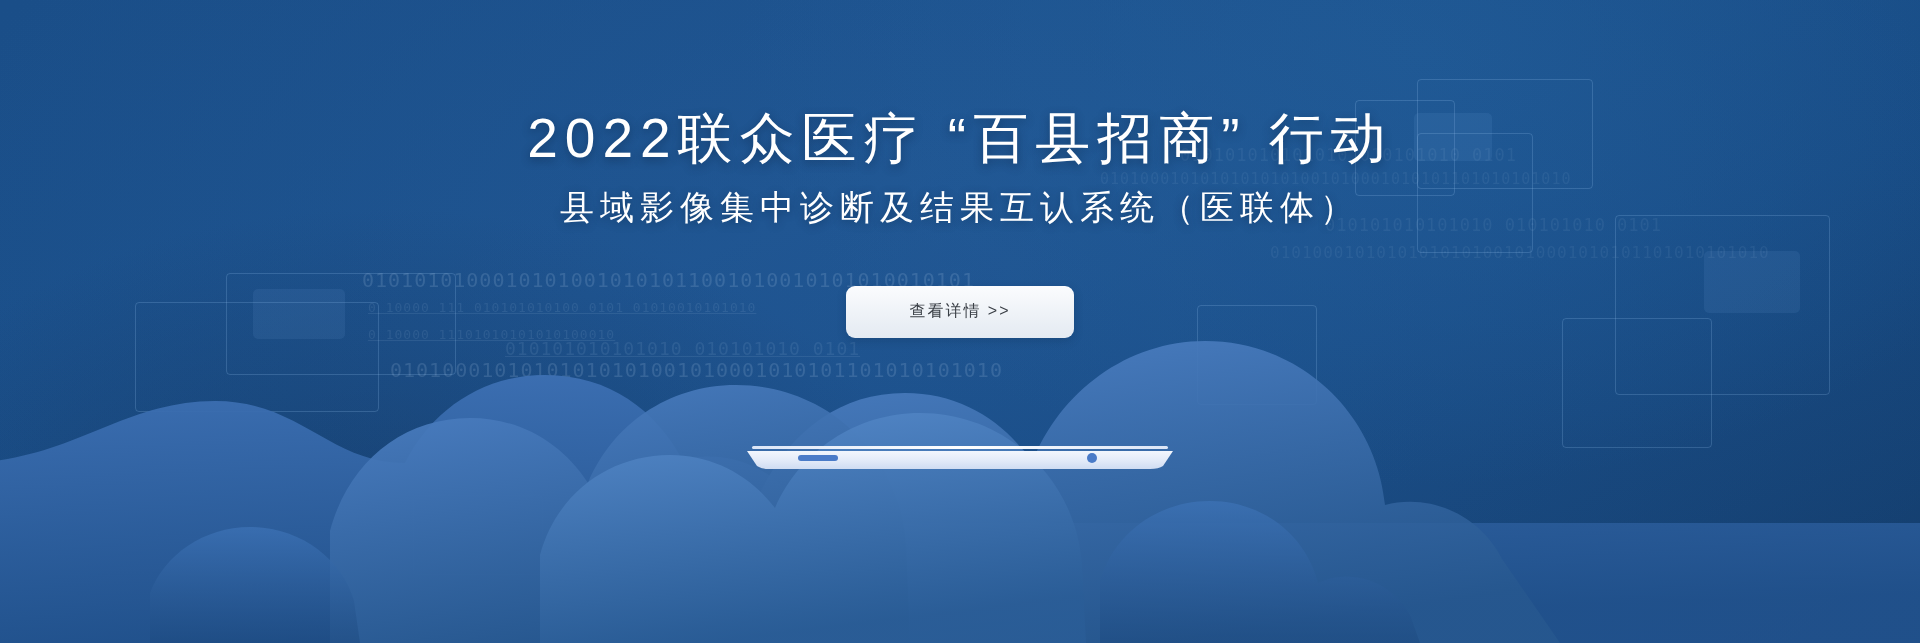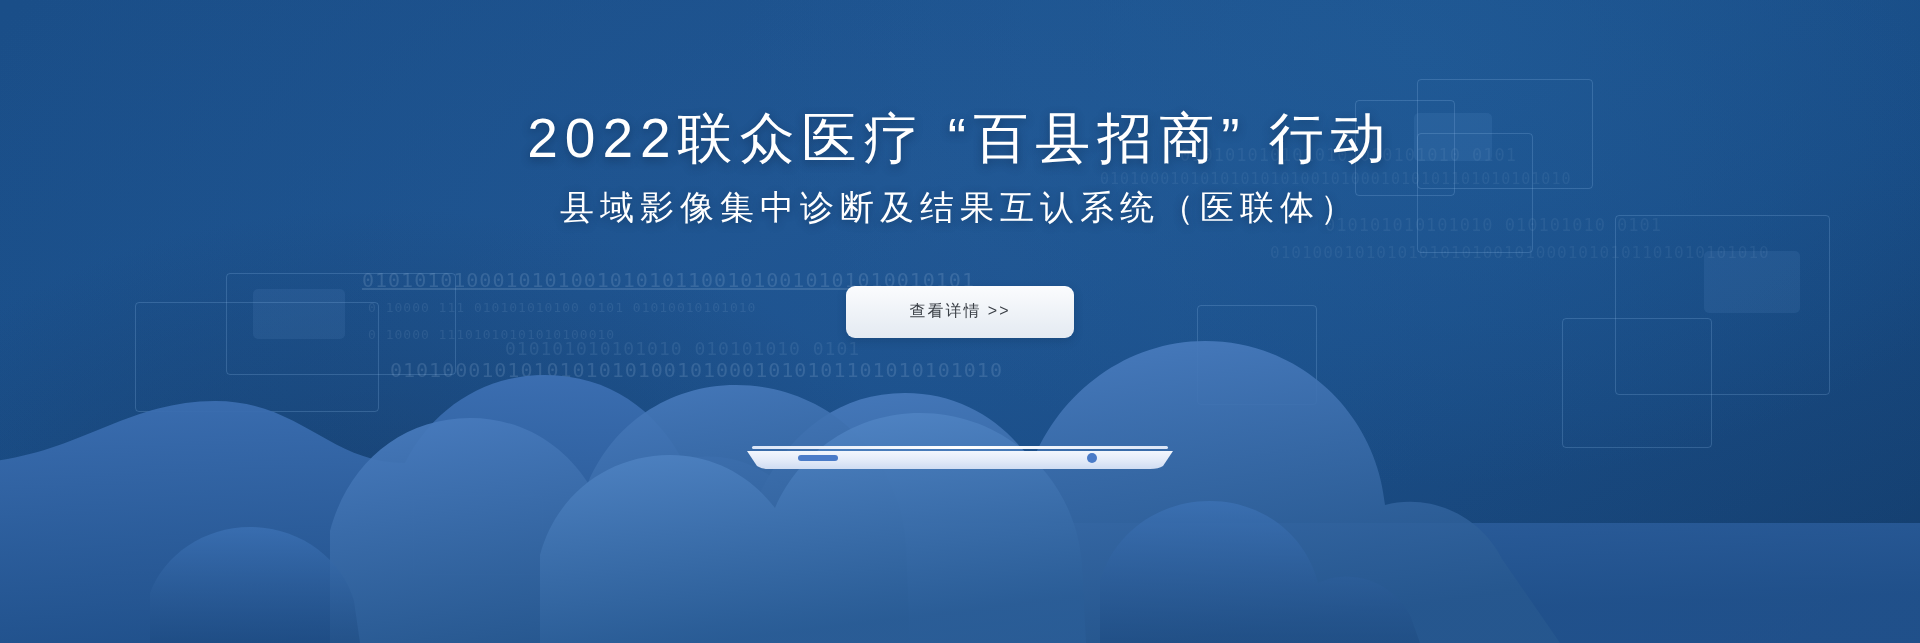--- a/index.html
+++ b/index.html
@@ -51,21 +51,21 @@
 
   
   .binary {
     position: absolute;
     color: rgba(190,215,240,0.16);
     font-family: "DejaVu Sans Mono", "Liberation Mono", monospace;
     letter-spacing: 1px;
     white-space: nowrap;
     user-select: none;
   }
-  .binary.dim { color: rgba(185,212,240,0.11); }
+  .binary.dim { color: rgba(185,212,240,0.11); text-decoration: underline; }
   .binary.dimmer { color: rgba(185,212,240,0.08); }
 
   
   .clouds {
     position: absolute;
     left: 0;
     bottom: 0;
     width: 1920px;
     height: 480px;
   }
@@ -148,21 +148,21 @@
 
   <div class="deco deco-outline" style="left:1355px; top:100px; width:100px; height:96px;"></div>
   <div class="deco deco-outline" style="left:1417px; top:79px; width:176px; height:110px;"></div>
   <div class="deco deco-fill" style="left:1414px; top:113px; width:78px; height:48px;"></div>
   <div class="deco deco-outline" style="left:1417px; top:133px; width:116px; height:120px;"></div>
   <div class="deco deco-outline" style="left:1615px; top:215px; width:215px; height:180px;"></div>
   <div class="deco deco-outline" style="left:1562px; top:318px; width:150px; height:130px;"></div>
   <div class="deco deco-outline" style="left:1197px; top:305px; width:120px; height:100px;"></div>
   <div class="deco deco-fill" style="left:1704px; top:251px; width:96px; height:62px;"></div>
 
-  <div class="binary" style="left:362px; top:268px; font-size:20px;text-decoration:underline;">01010101000101010010101011001010010101010010101</div>
+  <div class="binary" style="left:362px; top:268px; font-size:20px;">01010101000101010010101011001010010101010010101</div>
   <div class="binary dim" style="left:368px; top:300px; font-size:13px;">0 10000 111        010101010100    0101     01010010101010</div>
   <div class="binary dim" style="left:368px; top:327px; font-size:13px;">0 10000 11101010101010100010</div>
   <div class="binary dimmer" style="left:1180px; top:145px; font-size:17px;">010101010101010 010101010 0101</div>
   <div class="binary dimmer" style="left:1100px; top:170px; font-size:15px;">01010001010101010101001010001010101101010101010</div>
   <div class="binary dim" style="left:505px; top:338px; font-size:18px;">010101010101010 010101010 0101</div>
   <div class="binary" style="left:390px; top:358px; font-size:20px;">01010001010101010101001010001010101101010101010</div>
   <div class="binary dimmer" style="left:1325px; top:215px; font-size:17px;">010101010101010 010101010 0101</div>
   <div class="binary dimmer" style="left:1270px; top:243px; font-size:16px;">01010001010101010101001010001010101101010101010</div>
 
   <svg class="clouds" viewBox="0 0 1920 480" preserveAspectRatio="none">

